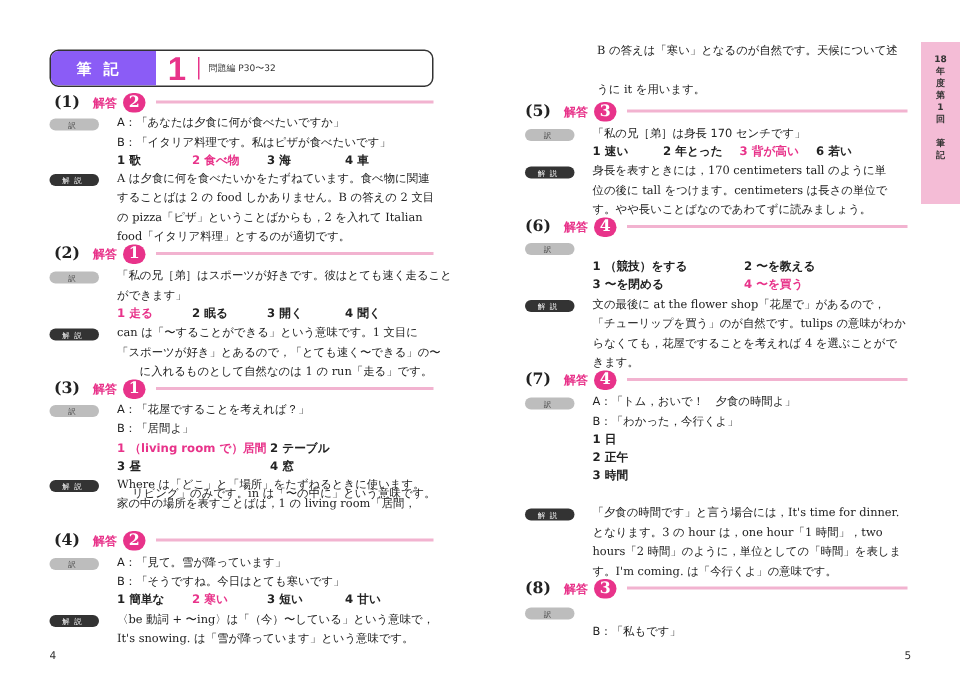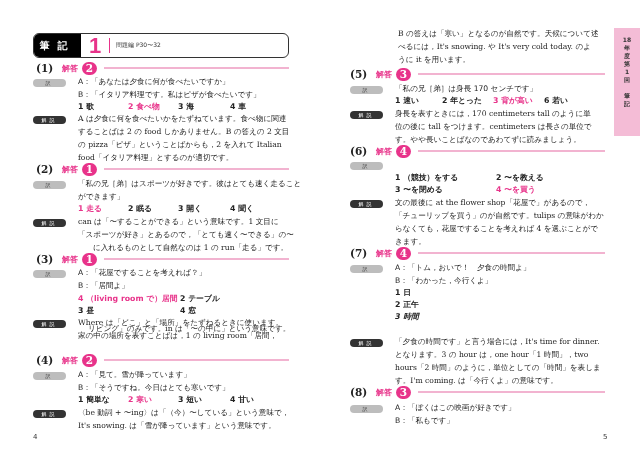--- a/index.html
+++ b/index.html
@@ -7,21 +7,21 @@
   body { font-family: "DejaVu Sans", sans-serif; color: #222; position: relative; }
   .page { position: absolute; top: 0; height: 453px; }
   .page-left { left: 0; width: 320px; }
   .page-right { left: 320px; width: 320px; }
 
   .header-box {
     position: absolute; left: 33px; top: 33px; width: 256px; height: 25px;
     border: 1.5px solid #333; border-radius: 6px; overflow: hidden; display: flex;
   }
   .header-dark {
-    width: 47px; background: #000000; color: #fff; display: flex; align-items: center; justify-content: center;
+    width: 70px; background: #8b5cf6; color: #fff; display: flex; align-items: center; justify-content: center;
     font-size: 10px; font-weight: bold; letter-spacing: 8px;
   }
   .header-num {
     width: 28px; display: flex; align-items: center; justify-content: center;
     color: #e8338a; font-size: 22px; font-weight: bold; font-family: "Liberation Sans", sans-serif;
   }
   .header-sep { width: 1px; height: 15px; background: #e8338a; align-self: center; margin-right: 6px; }
   .header-ref { font-size: 6px; align-self: center; color: #333; }
 
   .q-head { position: absolute; display: flex; align-items: center; height: 14px; }
@@ -104,21 +104,21 @@
 
   <div class="q-head" style="left:36px; top:252px; width:253px;">
     <span class="q-num">(3)</span>
     <span class="q-ans">解答</span>
     <span class="q-circ">1</span>
     <span class="q-line"></span>
   </div>
   <div class="tag tag-yaku" style="left:33px; top:270px;">訳</div>
   <div class="line" style="left:78px; top:268px;">A：「花屋ですることを考えれば？」</div>
   <div class="line" style="left:78px; top:281px;">B：「居間よ」</div>
-  <div class="choice pink" style="left:78px; top:294px;">4 （living room で）居間</div>
+  <div class="choice pink" style="left:78px; top:294px;">1 （living room で）居間</div>
   <div class="choice" style="left:180px; top:294px;">2 テーブル</div>
   <div class="choice" style="left:78px; top:306px;">3 昼</div>
   <div class="choice" style="left:180px; top:306px;">4 窓</div>
   <div class="tag tag-kai" style="left:33px; top:320px;">解説</div>
   <div class="line serif" style="left:78px; top:318px;">Where は「どこ」と「場所」をたずねるときに使います。</div>
   <div class="line serif" style="left:78px; top:331px;">家の中の場所を表すことばは，1 の living room「居間，</div>
   <div class="line serif" style="left:78px; top:324px;margin-left:10px;">リビング」のみです。in は「〜の中に」という意味です。</div>
 
   <div class="q-head" style="left:36px; top:353px; width:253px;">
     <span class="q-num">(4)</span>
@@ -136,21 +136,20 @@
   <div class="tag tag-kai" style="left:33px; top:410px;">解説</div>
   <div class="line serif" style="left:78px; top:408px;">〈be 動詞 + 〜ing〉は「（今）〜している」という意味で，</div>
   <div class="line serif" style="left:78px; top:421px;">It's snowing. は「雪が降っています」という意味です。</div>
 
   <div class="page-num" style="left:33px; top:433px;">4</div>
 </div>
 
 <div class="page page-right">
 
   <div class="line serif" style="left:78px; top:29px;">B の答えは「寒い」となるのが自然です。天候について述</div>
-  <div class="line serif" style="left:78px; top:42px;">べるには，It's snowing. や It's very cold today. のよ</div>
   <div class="line serif" style="left:78px; top:55px;">うに it を用います。</div>
 
   <div class="q-head" style="left:30px; top:67px; width:255px;">
     <span class="q-num">(5)</span>
     <span class="q-ans">解答</span>
     <span class="q-circ">3</span>
     <span class="q-line"></span>
   </div>
   <div class="tag tag-yaku" style="left:30px; top:86px;">訳</div>
   <div class="line" style="left:75px; top:84px;">「私の兄［弟］は身長 170 センチです」</div>
@@ -184,35 +183,34 @@
     <span class="q-num">(7)</span>
     <span class="q-ans">解答</span>
     <span class="q-circ">4</span>
     <span class="q-line"></span>
   </div>
   <div class="tag tag-yaku" style="left:30px; top:265px;">訳</div>
   <div class="line" style="left:75px; top:263px;">A：「トム，おいで！　夕食の時間よ」</div>
   <div class="line" style="left:75px; top:276px;">B：「わかった，今行くよ」</div>
   <div class="choice" style="left:75px; top:288px;">1 日</div>
   <div class="choice" style="left:75px; top:300px;">2 正午</div>
-  <div class="choice" style="left:75px; top:312px;font-style:italic;">3 時間</div>
+  <div class="choice" style="left:75px; top:312px;">3 時間</div>
   <div class="tag tag-kai" style="left:30px; top:339px;">解説</div>
   <div class="line serif" style="left:75px; top:337px;">「夕食の時間です」と言う場合には，It's time for dinner.</div>
   <div class="line serif" style="left:75px; top:350px;">となります。3 の hour は，one hour「1 時間」，two</div>
   <div class="line serif" style="left:75px; top:363px;">hours「2 時間」のように，単位としての「時間」を表しま</div>
   <div class="line serif" style="left:75px; top:376px;">す。I'm coming. は「今行くよ」の意味です。</div>
 
   <div class="q-head" style="left:30px; top:385px; width:255px;">
     <span class="q-num">(8)</span>
     <span class="q-ans">解答</span>
     <span class="q-circ">3</span>
     <span class="q-line"></span>
   </div>
   <div class="tag tag-yaku" style="left:30px; top:405px;">訳</div>
-  <div class="line" style="left:75px; top:403px;">A：「ぼくはこの映画が好きです」</div>
   <div class="line" style="left:75px; top:416px;">B：「私もです」</div>
 
   <div class="page-num" style="left:283px; top:433px;">5</div>
 </div>
 
 <div class="side-tab">
   <div>18</div>
   <div>年</div>
   <div>度</div>
   <div>第</div>

